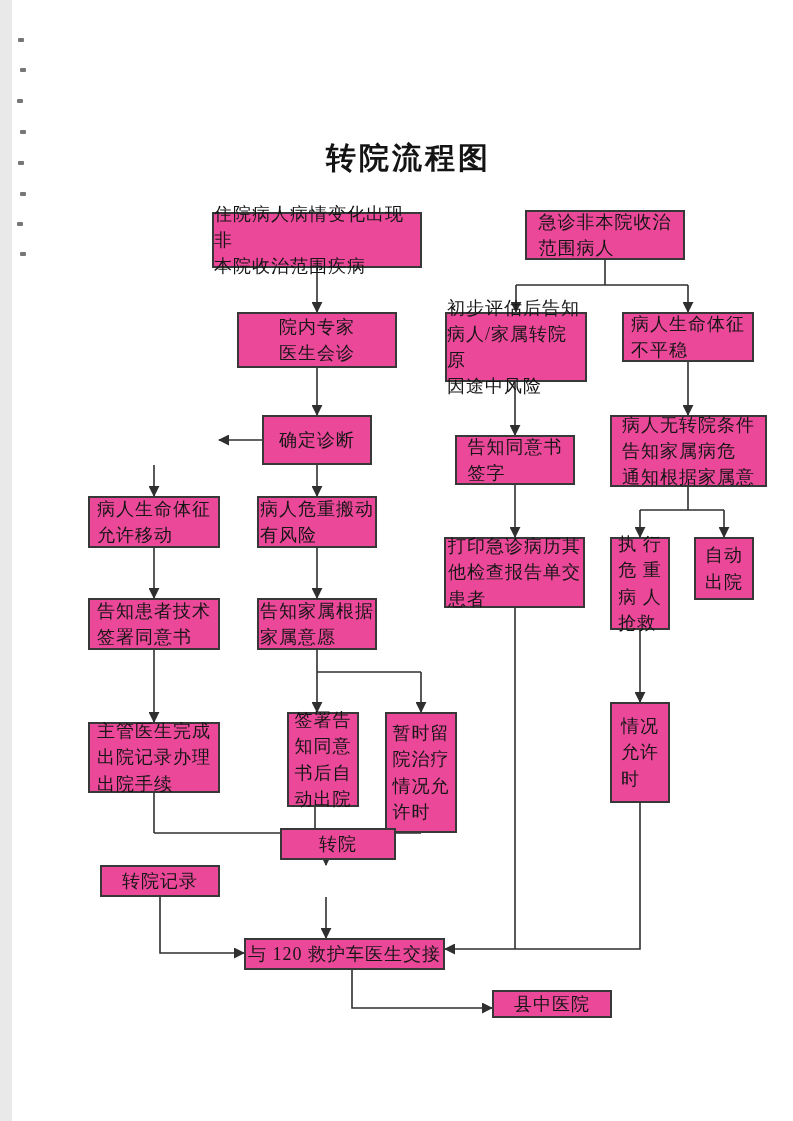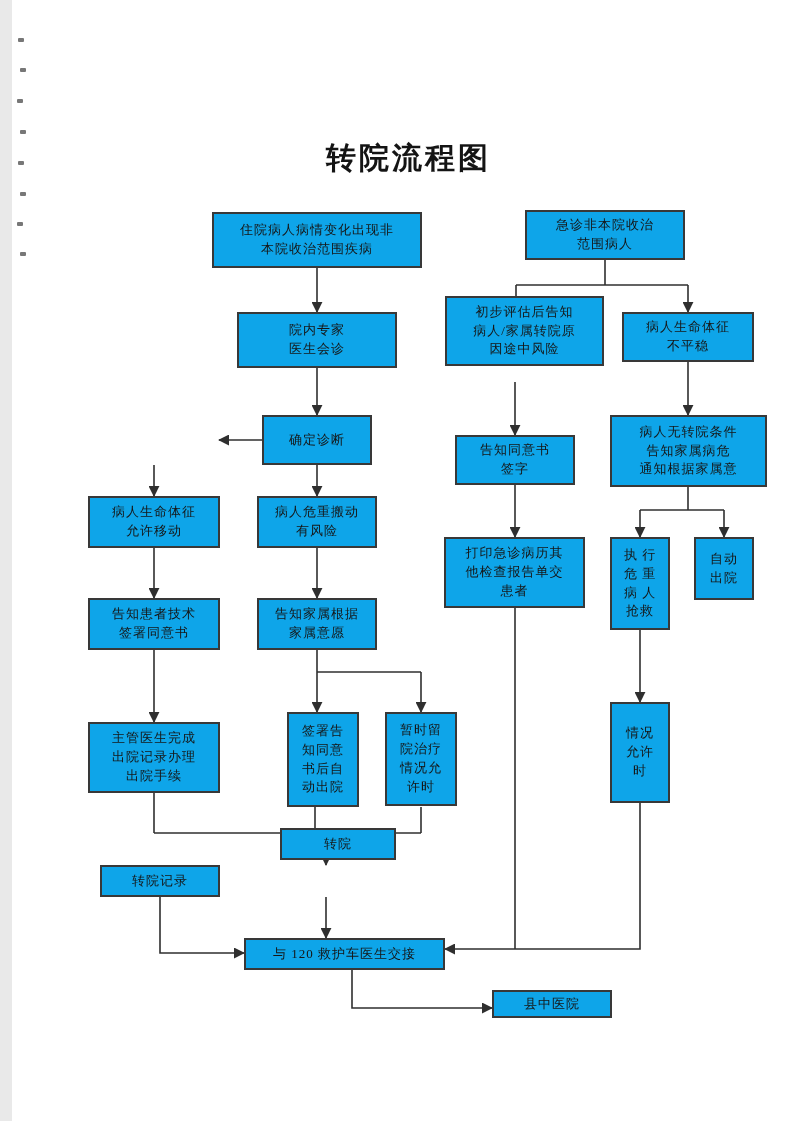--- a/index.html
+++ b/index.html
@@ -13,25 +13,25 @@
   }
   #connectors{position:absolute;left:0;top:0;z-index:1;}
   .doc-title{
     position:absolute;top:138px;left:0;width:100%;
     text-align:center;
     font-family:"Liberation Sans", sans-serif;
     font-weight:bold;font-size:30px;letter-spacing:3px;color:#141414;
   }
   .fc-box{
     position:absolute;z-index:2;box-sizing:border-box;
-    border:2px solid #383838;background:#0ea5e9;
+    border:2px solid #383838;background:#ec4899;
     display:flex;align-items:center;justify-content:center;
-    text-align:center;white-space:pre-line;
+    text-align:left;white-space:pre-line;
     font-family:"Liberation Serif", serif;
-    font-size:13px;line-height:1.45;color:#161616;
+    font-size:18px;line-height:1.45;color:#161616;
     letter-spacing:1px;
   }
   .speck{
     position:absolute;z-index:0;width:6px;height:4px;
     background:#4a4a4a;border-radius:1px;opacity:.75;
   }
 </style>
 </head>
 <body>
 
@@ -101,21 +101,21 @@
 
   <div class="fc-box" style="left:200px;top:212px;width:210px;height:56px">住院病人病情变化出现非
 本院收治范围疾病</div>
 
   <div class="fc-box" style="left:513px;top:210px;width:160px;height:50px">急诊非本院收治
 范围病人</div>
 
   <div class="fc-box" style="left:225px;top:312px;width:160px;height:56px">院内专家
 医生会诊</div>
 
-  <div class="fc-box" style="left:433px;top:296px;width:159px;height:70px">初步评估后告知
+  <div class="fc-box" style="left:433px;top:312px;width:142px;height:70px">初步评估后告知
 病人/家属转院原
 因途中风险</div>
 
   <div class="fc-box" style="left:610px;top:312px;width:132px;height:50px">病人生命体征
 不平稳</div>
 
 
   <div class="fc-box" style="left:250px;top:415px;width:110px;height:50px">确定诊断</div>
 
   <div class="fc-box" style="left:443px;top:435px;width:120px;height:50px">告知同意书
@@ -151,21 +151,21 @@
 
   <div class="fc-box" style="left:76px;top:722px;width:132px;height:71px">主管医生完成
 出院记录办理
 出院手续</div>
 
   <div class="fc-box" style="left:275px;top:712px;width:72px;height:95px">签署告
 知同意
 书后自
 动出院</div>
 
-  <div class="fc-box" style="left:373px;top:712px;width:72px;height:94px">暂时留
+  <div class="fc-box" style="left:373px;top:712px;width:72px;height:121px">暂时留
 院治疗
 情况允
 许时</div>
 
   <div class="fc-box" style="left:598px;top:702px;width:60px;height:101px">情况
 允许
 时</div>
 
   <div class="fc-box" style="left:88px;top:865px;width:120px;height:32px">转院记录</div>
 

